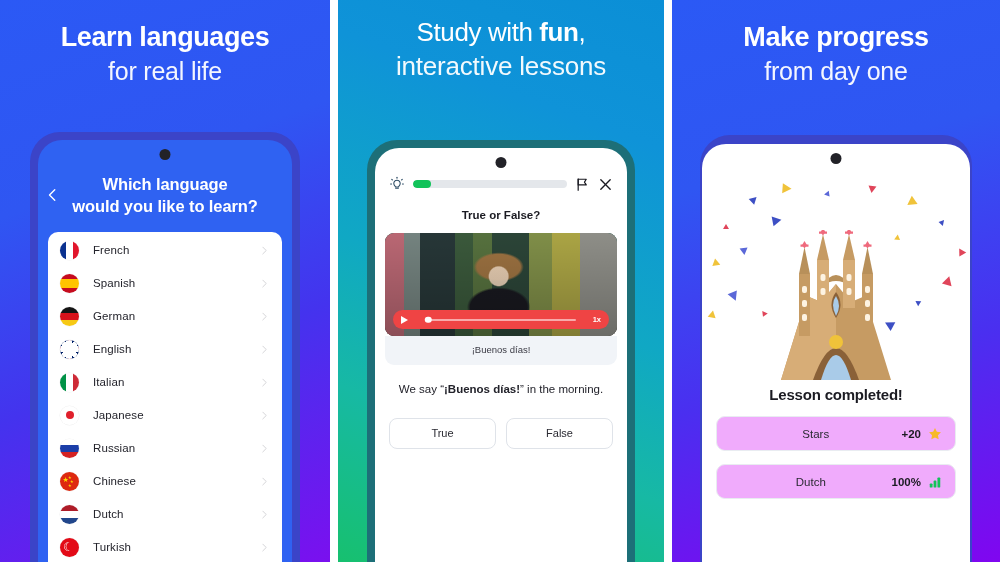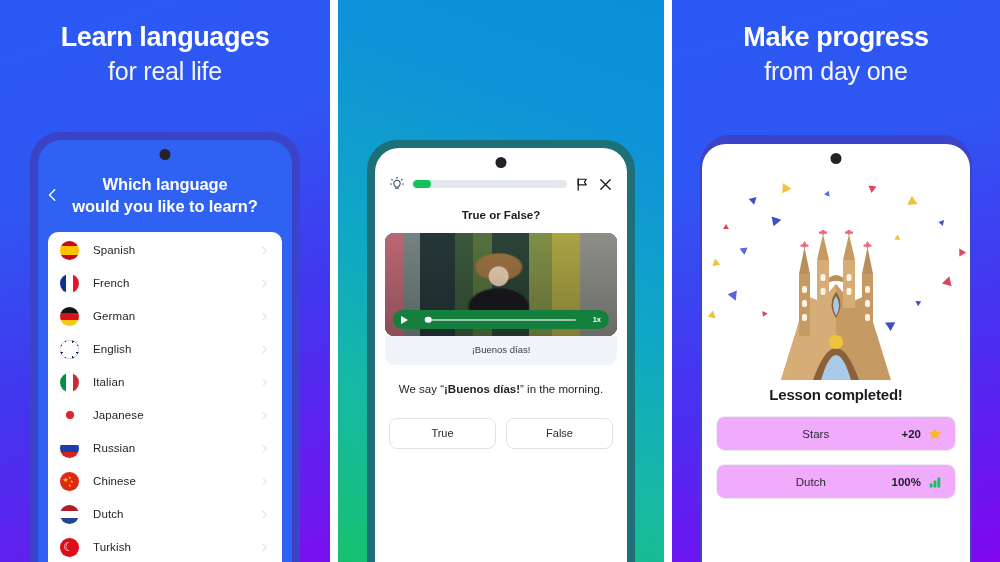--- a/index.html
+++ b/index.html
@@ -99,21 +99,21 @@
      background:
        radial-gradient(circle at 49% 42%, rgba(255,228,200,.95) 0 7%, transparent 8%),
        radial-gradient(ellipse at 49% 33%, #a97b46 0 13%, transparent 15%),
        radial-gradient(ellipse at 49% 72%, #1b1b22 0 17%, transparent 19%),
        linear-gradient(90deg,#c9707d 0 8%, #7e8e8a 8% 15%, #2a3b3c 15% 30%,
          #3f6040 30% 38%, #5d7a43 38% 46%, #2f4a3c 46% 62%,
          #8a9a4e 62% 72%, #b9b24a 72% 84%, #9a9a93 84% 100%),
        linear-gradient(#1f6f62 0 14%, #2a2a2a 14% 100%); }
   .vid-shade { position:absolute; inset:0; background: linear-gradient(rgba(0,0,0,.08), rgba(0,0,0,.3)); }
   .vid-ctrl { position: absolute; left: 8px; right: 8px; bottom: 7px; height: 19px; border-radius: 10px;
-    background: #15803d; display: flex; align-items: center; padding: 0 8px; gap: 17px; }
+    background: #ef4444; display: flex; align-items: center; padding: 0 8px; gap: 17px; }
   .play-tri { width: 0; height: 0; border-left: 7px solid #fff; border-top: 4.5px solid transparent;
     border-bottom: 4.5px solid transparent; }
   .scrub { flex: 1; height: 2px; background: rgba(255,255,255,.55); border-radius: 2px; position: relative; }
   .scrub-dot { position: absolute; left: 2%; top: 50%; transform: translate(-50%,-50%);
     width: 6.5px; height: 6.5px; border-radius: 50%; background: #fff; }
   .speed { font-size: 7.5px; color: #fff; font-weight: 600; }
   .subtitle { margin: 0 10px; background: #f1f4f8; border-radius: 0 0 9px 9px; text-align: center;
     padding: 8px 6px 10px; font-size: 9.5px; color: #3a3a44; }
   .say-line { text-align: center; font-size: 11.5px; color: #23232b; line-height: 1.45;
     margin: 16px 22px 0; }
@@ -156,31 +156,31 @@
             <svg viewBox="0 0 16 16" fill="none" stroke="#ffffff" stroke-width="1.6" stroke-linecap="round" stroke-linejoin="round">
                 <polyline points="10,2 4,8 10,14"></polyline>
               </svg>
           </span>
           <div class="t">Which language</div>
           <div class="t">would you like to learn?</div>
         </div>
 
         <div class="lang-card" id="lang-list">
             <div class="lang-row">
+              <span class="flag f-fr"></span>
+              <span class="lang-name">French</span>
+              <span class="chev">
+                <svg viewBox="0 0 16 16" fill="none" stroke="#8a8a93" stroke-width="1.7" stroke-linecap="round" stroke-linejoin="round">
+                  <polyline points="5,2 11,8 5,14"></polyline>
+                </svg>
+              </span>
+            </div>
+            <div class="lang-row">
               <span class="flag f-es"></span>
               <span class="lang-name">Spanish</span>
-              <span class="chev">
-                <svg viewBox="0 0 16 16" fill="none" stroke="#8a8a93" stroke-width="1.7" stroke-linecap="round" stroke-linejoin="round">
-                  <polyline points="5,2 11,8 5,14"></polyline>
-                </svg>
-              </span>
-            </div>
-            <div class="lang-row">
-              <span class="flag f-fr"></span>
-              <span class="lang-name">French</span>
               <span class="chev">
                 <svg viewBox="0 0 16 16" fill="none" stroke="#8a8a93" stroke-width="1.7" stroke-linecap="round" stroke-linejoin="round">
                   <polyline points="5,2 11,8 5,14"></polyline>
                 </svg>
               </span>
             </div>
             <div class="lang-row">
               <span class="flag f-de"></span>
               <span class="lang-name">German</span>
               <span class="chev">
@@ -256,20 +256,24 @@
                   <polyline points="5,2 11,8 5,14"></polyline>
                 </svg>
               </span>
             </div>
           </div>
       </div>
     </div>
   </div>
 
   <div class="panel p2">
+    <div class="headline">
+      <div class="hl-1"><span>Study with </span><b>fun</b><span>,</span></div>
+      <div class="hl-2">interactive lessons</div>
+    </div>
 
     <div class="phone ph2">
       <div class="screen">
         <div class="camera"></div>
 
         <div class="lesson-top">
           <span class="bulb">
             <svg viewBox="0 0 20 20" fill="none" stroke="#2b4a63" stroke-width="1.3" stroke-linecap="round">
               <path d="M7.3 12.2a4 4 0 1 1 5.4 0c-.5.5-.8 1-.8 1.6h-3.8c0-.6-.3-1.1-.8-1.6z" fill="none"></path>
               <line x1="8.3" y1="15.4" x2="11.7" y2="15.4"></line>

